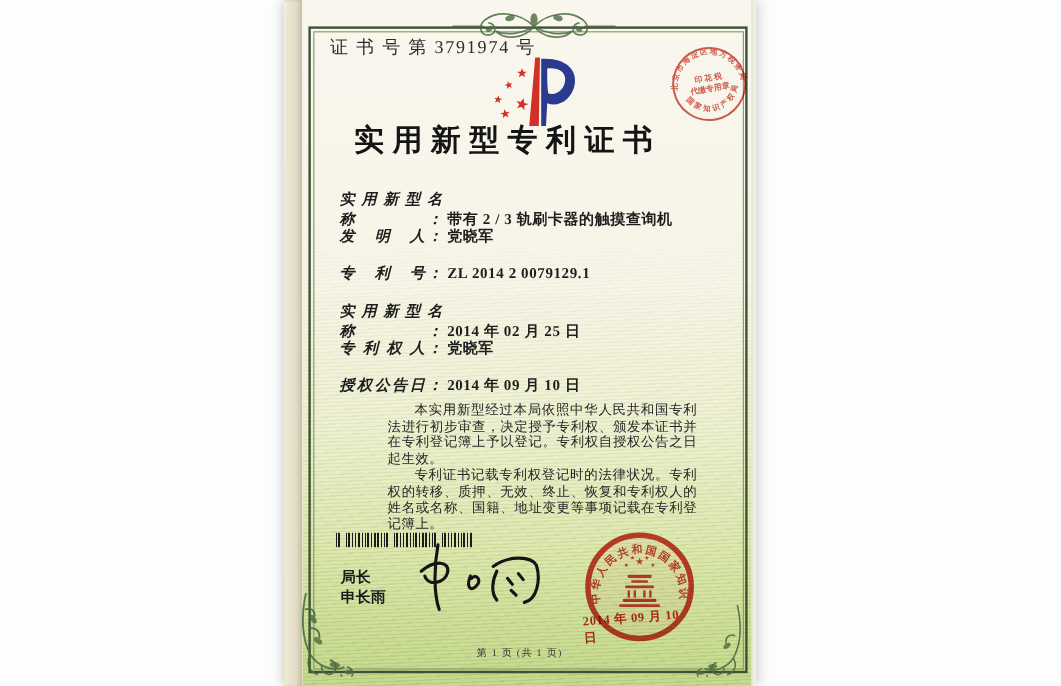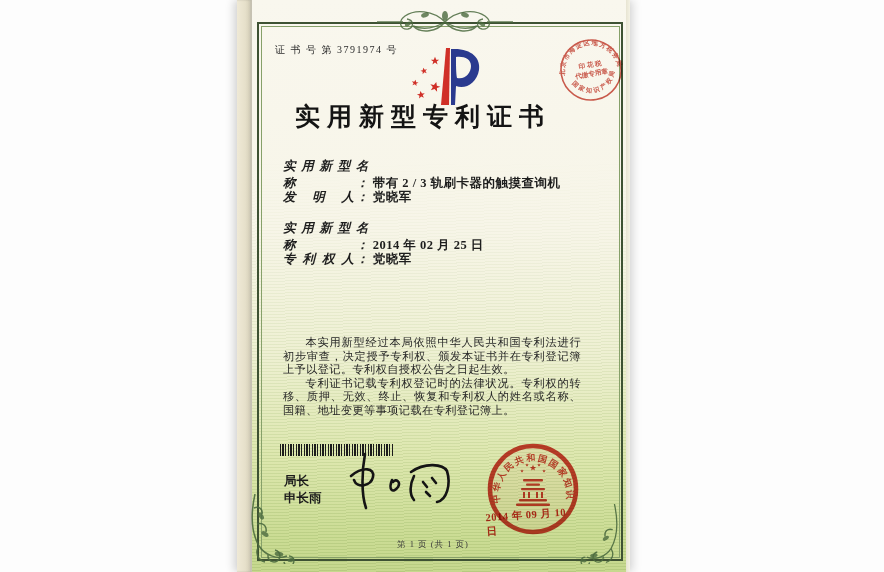--- a/index.html
+++ b/index.html
@@ -28,38 +28,38 @@
   .frame { position:absolute; left:20px; top:22px; width:366px; height:539px;
     border:2.5px solid #3e5233; }
   .frame-inner { position:absolute; inset:1.5px; border:1px solid #86a069; }
 
   
   .orn-top { position:absolute; left:138px; top:6px; width:140px; height:32px; }
   .orn-bl { position:absolute; left:8px; top:494px; width:56px; height:70px; }
   .orn-br { position:absolute; left:336px; top:504px; width:52px; height:60px; transform:scaleX(-1); }
 
   
-  .cert-no { position:absolute; left:38px; top:43px; font-size:10px; letter-spacing:1.5px; color:#2c2c2c; }
+  .cert-no { position:absolute; left:38px; top:30px; font-size:15px; letter-spacing:1.5px; color:#2c2c2c; }
   .logo { position:absolute; left:160px; top:45px; width:90px; height:66px; }
   .title { position:absolute; left:40px; top:100px; width:292px; text-align:center;
     font-size:25px; font-weight:bold; letter-spacing:7px; color:#141414; }
 
   
   .tax-seal { position:absolute; left:320px; top:36px; width:68px; height:68px;
     transform:rotate(-10deg); mix-blend-mode:multiply; opacity:.88; }
 
   
   .fields { position:absolute; left:46px; top:158px; width:320px; }
   .frow { position:relative; height:31px; font-size:12.5px; color:#1e1e1e; letter-spacing:.5px; }
   .flabel { display:inline-block; width:86px; text-align:justify; text-align-last:justify; font-weight:bold;font-style:italic; }
   .fvalue { font-weight:bold;margin-top:23px; }
 
   
   .paras { position:absolute; left:46px; top:336px; width:298px; color:#262626; }
-  .paras p { font-size:11.2px; line-height:13.6px; text-align:justify; text-indent:2em; letter-spacing:.4px; }
+  .paras p { font-size:11.2px; line-height:13.6px; text-align:justify; text-indent:2em; letter-spacing:.4px;margin-left:40px; }
 
   
   .barcode { position:absolute; left:43px; top:444px; width:114px; height:12px;
     background:repeating-linear-gradient(90deg,#1c1c1c 0 1px,rgba(0,0,0,0) 1px 2px,#1c1c1c 2px 3.6px,rgba(0,0,0,0) 3.6px 5.5px,#1c1c1c 5.5px 6.2px,rgba(0,0,0,0) 6.2px 8px); }
   .director { position:absolute; left:47px; top:474px; font-size:12.5px; font-weight:bold; color:#1b1b1b; line-height:17px;
     font-family:Liberation Mono, monospace; }
   .sig { position:absolute; left:98px; top:450px; width:120px; height:66px; }
 
   .office-seal { position:absolute; left:248px; top:441px; width:96px; height:96px;
     mix-blend-mode:multiply; opacity:.92; }
@@ -169,26 +169,34 @@
     <div class="fields">
       <div class="frow">
         <span class="flabel">实用新型名称：</span>
         <span class="fvalue">带有 2 / 3 轨刷卡器的触摸查询机</span>
       </div>
       <div class="frow">
         <span class="flabel">发　明　人：</span>
         <span class="fvalue">党晓军</span>
       </div>
       <div class="frow">
+        <span class="flabel">专　利　号：</span>
+        <span class="fvalue">ZL 2014 2 0079129.1</span>
+      </div>
+      <div class="frow">
         <span class="flabel">实用新型名称：</span>
         <span class="fvalue">2014 年 02 月 25 日</span>
       </div>
       <div class="frow">
         <span class="flabel">专 利 权 人：</span>
         <span class="fvalue">党晓军</span>
+      </div>
+      <div class="frow">
+        <span class="flabel">授权公告日：</span>
+        <span class="fvalue">2014 年 09 月 10 日</span>
       </div>
     </div>
 
     <div class="paras">
       <p>本实用新型经过本局依照中华人民共和国专利法进行初步审查，决定授予专利权、颁发本证书并在专利登记簿上予以登记。专利权自授权公告之日起生效。</p>
       <p>专利证书记载专利权登记时的法律状况。专利权的转移、质押、无效、终止、恢复和专利权人的姓名或名称、国籍、地址变更等事项记载在专利登记簿上。</p>
     </div>
 
     <div class="barcode"></div>
 

